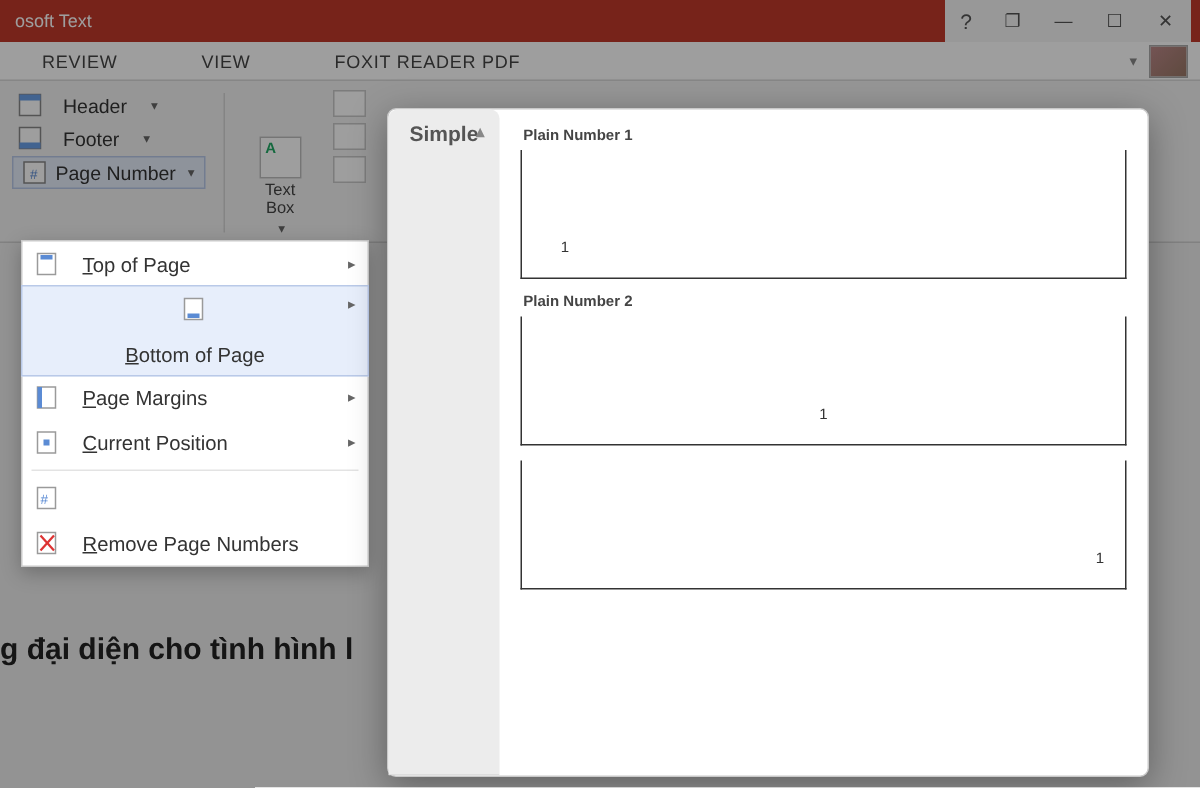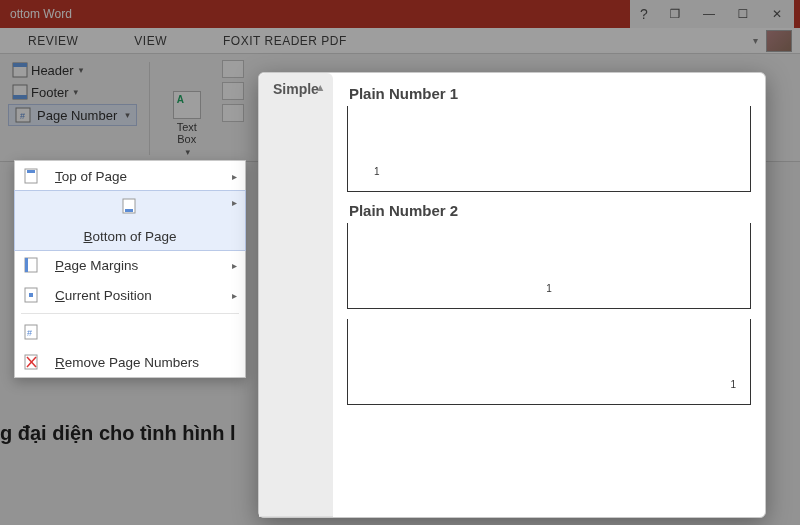--- a/index.html
+++ b/index.html
@@ -19,21 +19,21 @@
   .ribbon-tabs { height: 26px; background: #fff; border-bottom: 1px solid #d8d8d8; display: flex; align-items: stretch; font-size: 12px; color: #444; }
   .ribbon-tabs .tab { padding: 0 28px; display: flex; align-items: center; letter-spacing: .5px; }
   .ribbon-tabs .right { margin-left: auto; display: flex; align-items: center; padding-right: 8px; gap: 8px; }
   .avatar { width: 26px; height: 22px; background: linear-gradient(135deg,#b88,#976); border: 1px solid #aaa; }
   .username { font-size: 11px; color: #777; }
   .ribbon-tabs .drop { font-size: 10px; color: #888; }
 
   
   .ribbon-body { height: 108px; background: #f3f3f3; border-bottom: 1px solid #d0d0d0; display: flex; padding: 6px 8px 4px 8px; gap: 10px; position: relative; }
   .group { display: flex; flex-direction: column; gap: 2px; font-size: 13px; color: #333; }
-  .grp-row { display: flex; align-items: center; gap: 3px; padding: 2px 4px; }
+  .grp-row { display: flex; align-items: center; gap: 14px; padding: 2px 4px; }
   .grp-row .ico { width: 16px; height: 16px; display: inline-flex; align-items: center; justify-content: center; }
   .caret { font-size: 9px; color: #666; margin-left: 2px; }
   .sep { width: 1px; background: #d6d6d6; margin: 2px 2px; }
   .bigbtn { display: flex; flex-direction: column; align-items: center; justify-content: flex-end; width: 50px; font-size: 11px; color: #444; gap: 2px; }
   .bigbtn .bigico { width: 28px; height: 28px; border: 1px solid #bdbdbd; background: #fff; position: relative; }
   .bigbtn .bigico::after { content:"A"; position:absolute; top:2px; left:3px; font-size:10px; color:#2a6; font-weight:bold; }
   .minicol { display:flex; flex-direction:column; gap:4px; }
   .mini { width:22px; height:18px; border:1px solid #c8c8c8; background:#fff; }
 
   .pg-btn { display:flex; align-items:center; gap:6px; padding:2px 6px; border:1px solid transparent; }
@@ -53,37 +53,37 @@
   .menu .mitem .arrow { position:absolute; right:8px; font-size:10px; color:#666; }
   .menu .msep { height:1px; background:#e3e3e3; margin:3px 6px; }
   .menu .mitem .ul { text-decoration: underline; }
   .menu .label { flex:1; }
 
   
   .gallery { position:absolute; top:72px; left:258px; width:508px; height:446px; background:#fff; border:1px solid #c9c9c9; border-radius:6px; box-shadow:0 6px 24px rgba(0,0,0,.35); z-index:30; display:flex; flex-direction:row; }
   .gallery .ghead { background:#ececec; padding:8px 14px; font-size:14px; color:#555; font-weight:600; border-bottom:1px solid #ddd; border-radius:6px 6px 0 0; position:relative; }
   .gallery .ghead .up { position:absolute; right:10px; top:8px; font-size:11px; color:#888; }
   .gallery .gbody { padding:6px 14px 10px 14px; overflow:hidden; flex:1; }
-  .gitem-title { font-weight:700; font-size:15px; color:#444; margin:6px 0 4px 2px; }
+  .gitem-title { font-weight:700; font-size:10px; color:#444; margin:6px 0 4px 2px; }
   .preview { height:86px; border-left:1.5px solid #333; border-right:1.5px solid #333; border-bottom:1.5px solid #333; position:relative; margin-bottom:10px; }
   .preview .pn { position:absolute; font-size:10px; color:#333; bottom:14px; }
   .preview.p1 .pn { left:26px; }
   .preview.p2 .pn { left:50%; transform:translateX(-50%); }
   .preview.p3 .pn { right:14px; }
 
   
   svg { display:block; }
 </style>
 </head>
 <body>
 
 <div class="stage">
 
   <div class="titlebar">
-    <span class="title">ottom Word</span>
+    <span class="title">osoft Text</span>
     <span class="spacer"></span>
     <div class="winzone">
       <div class="help">?</div>
       <div class="winbtn">❐</div>
       <div class="winbtn">—</div>
       <div class="winbtn">☐</div>
       <div class="winbtn">✕</div>
     </div>
   </div>
 

